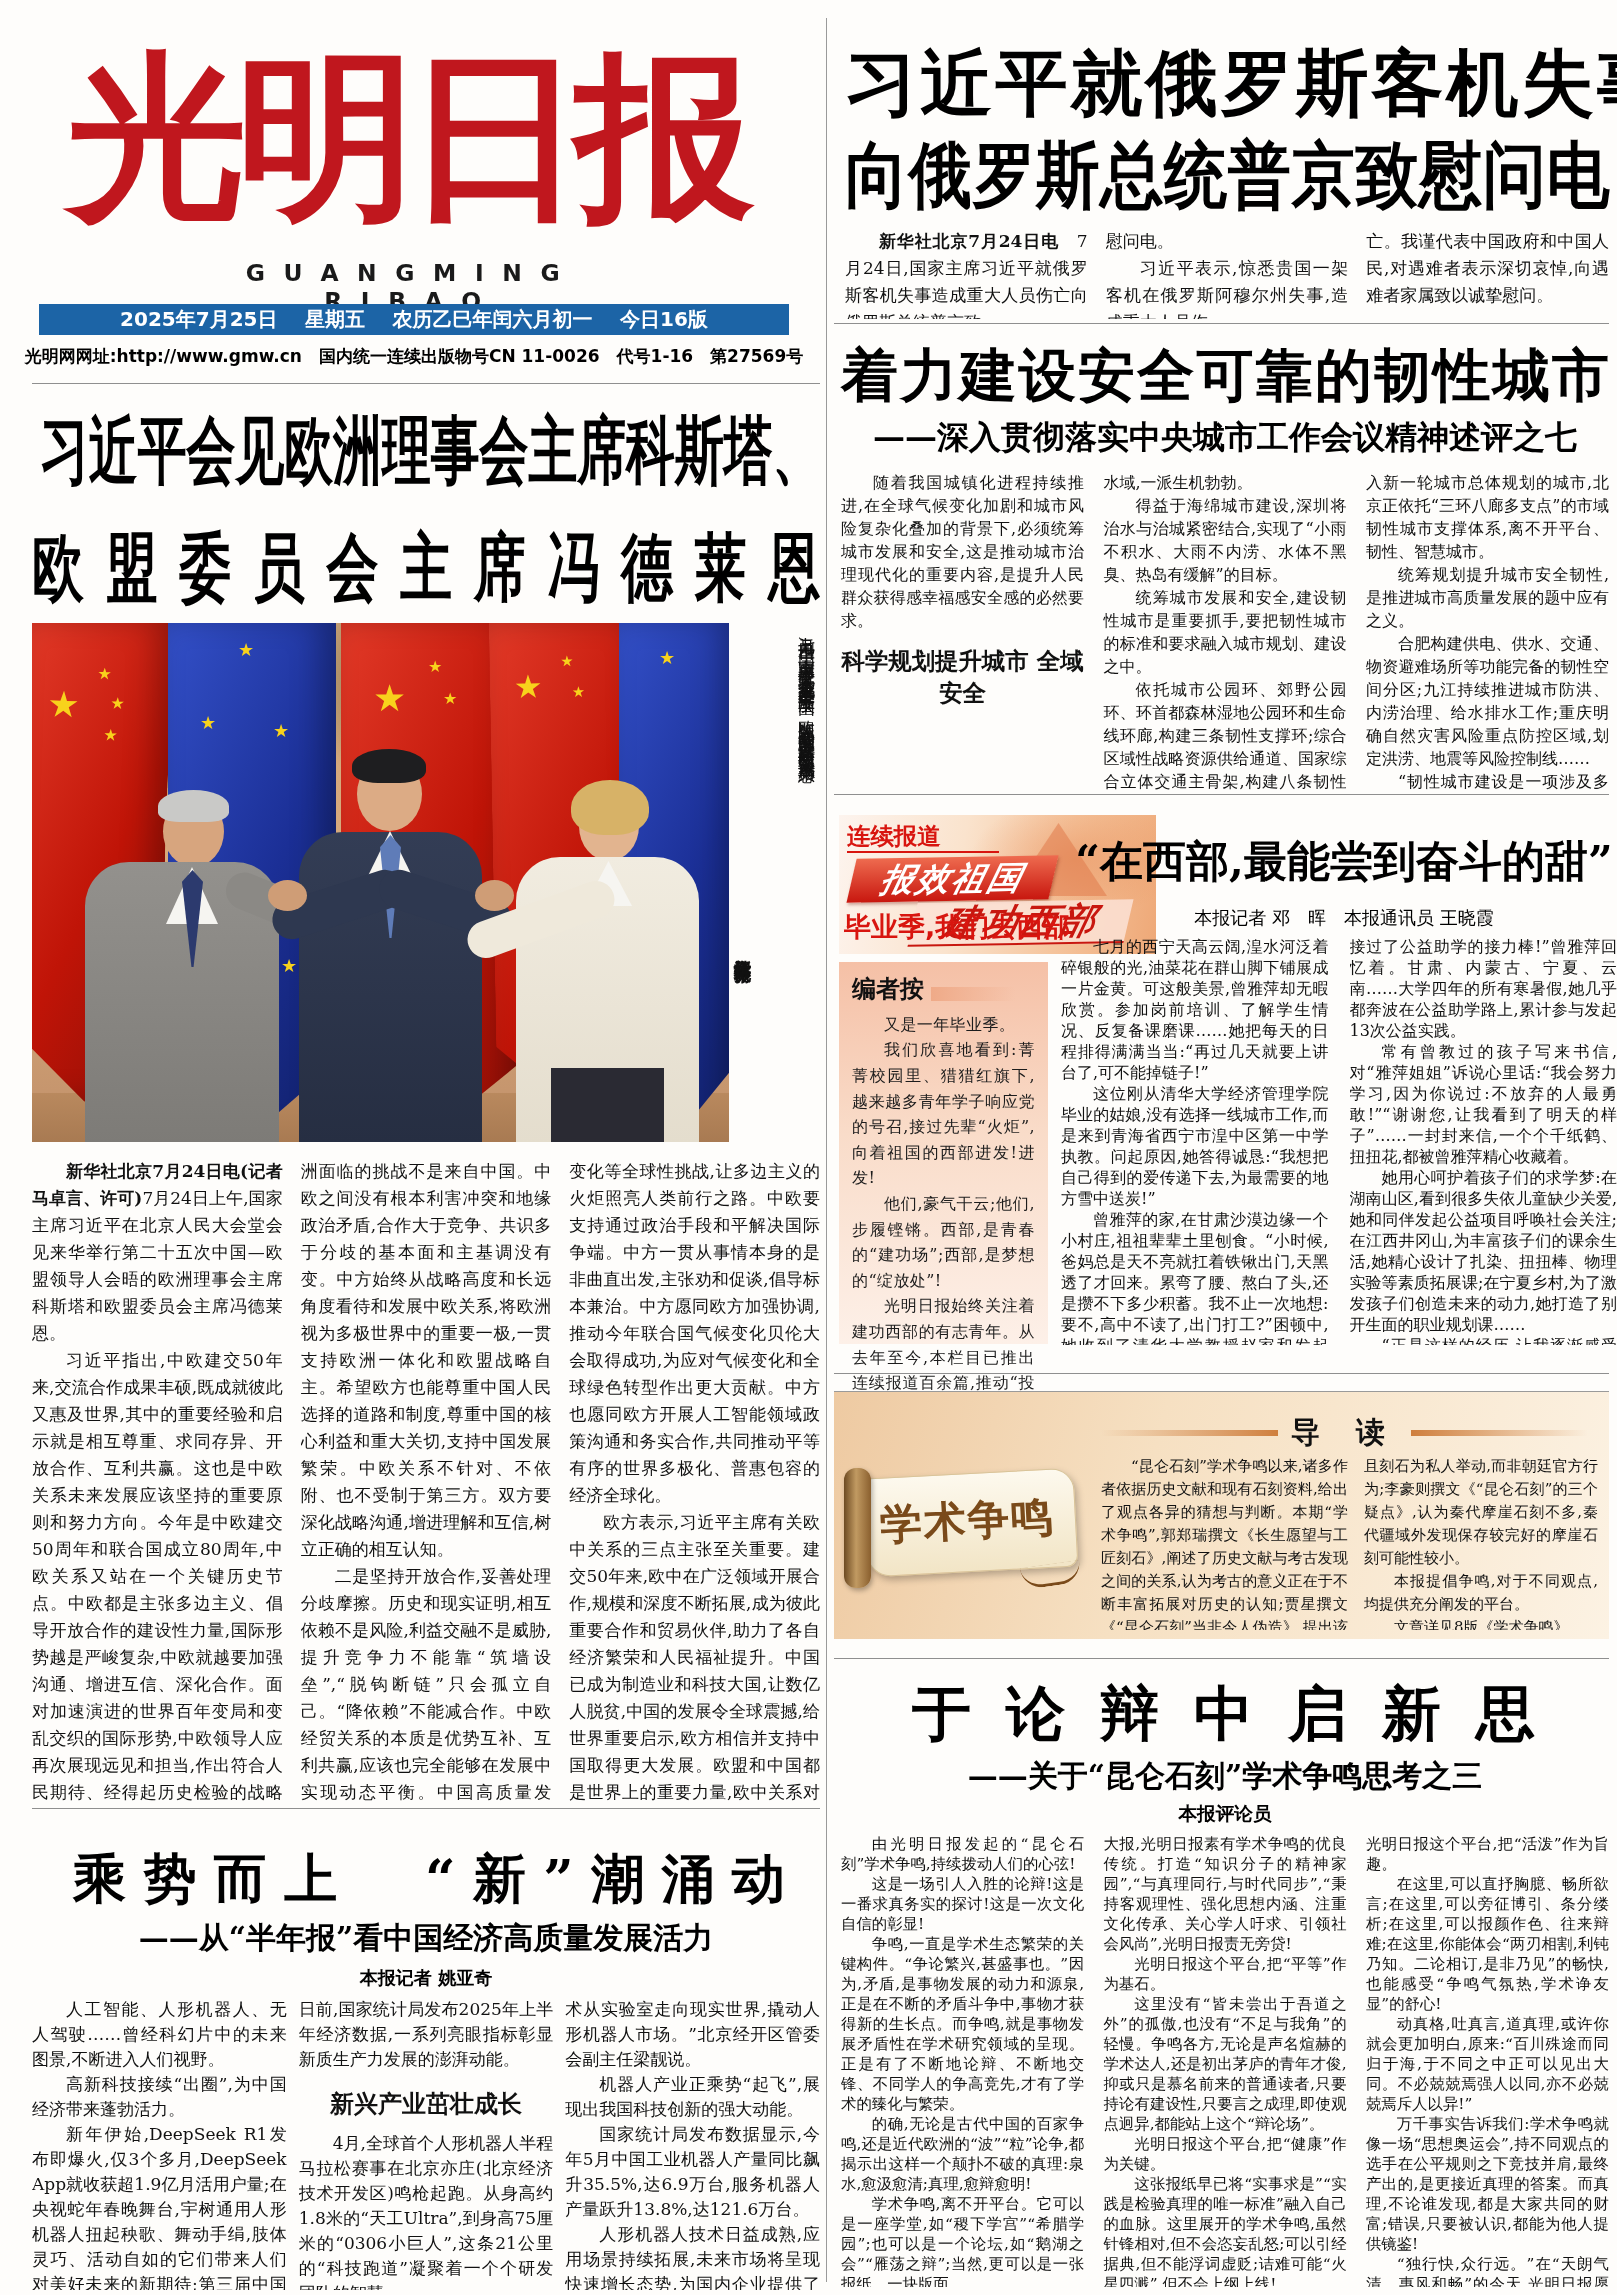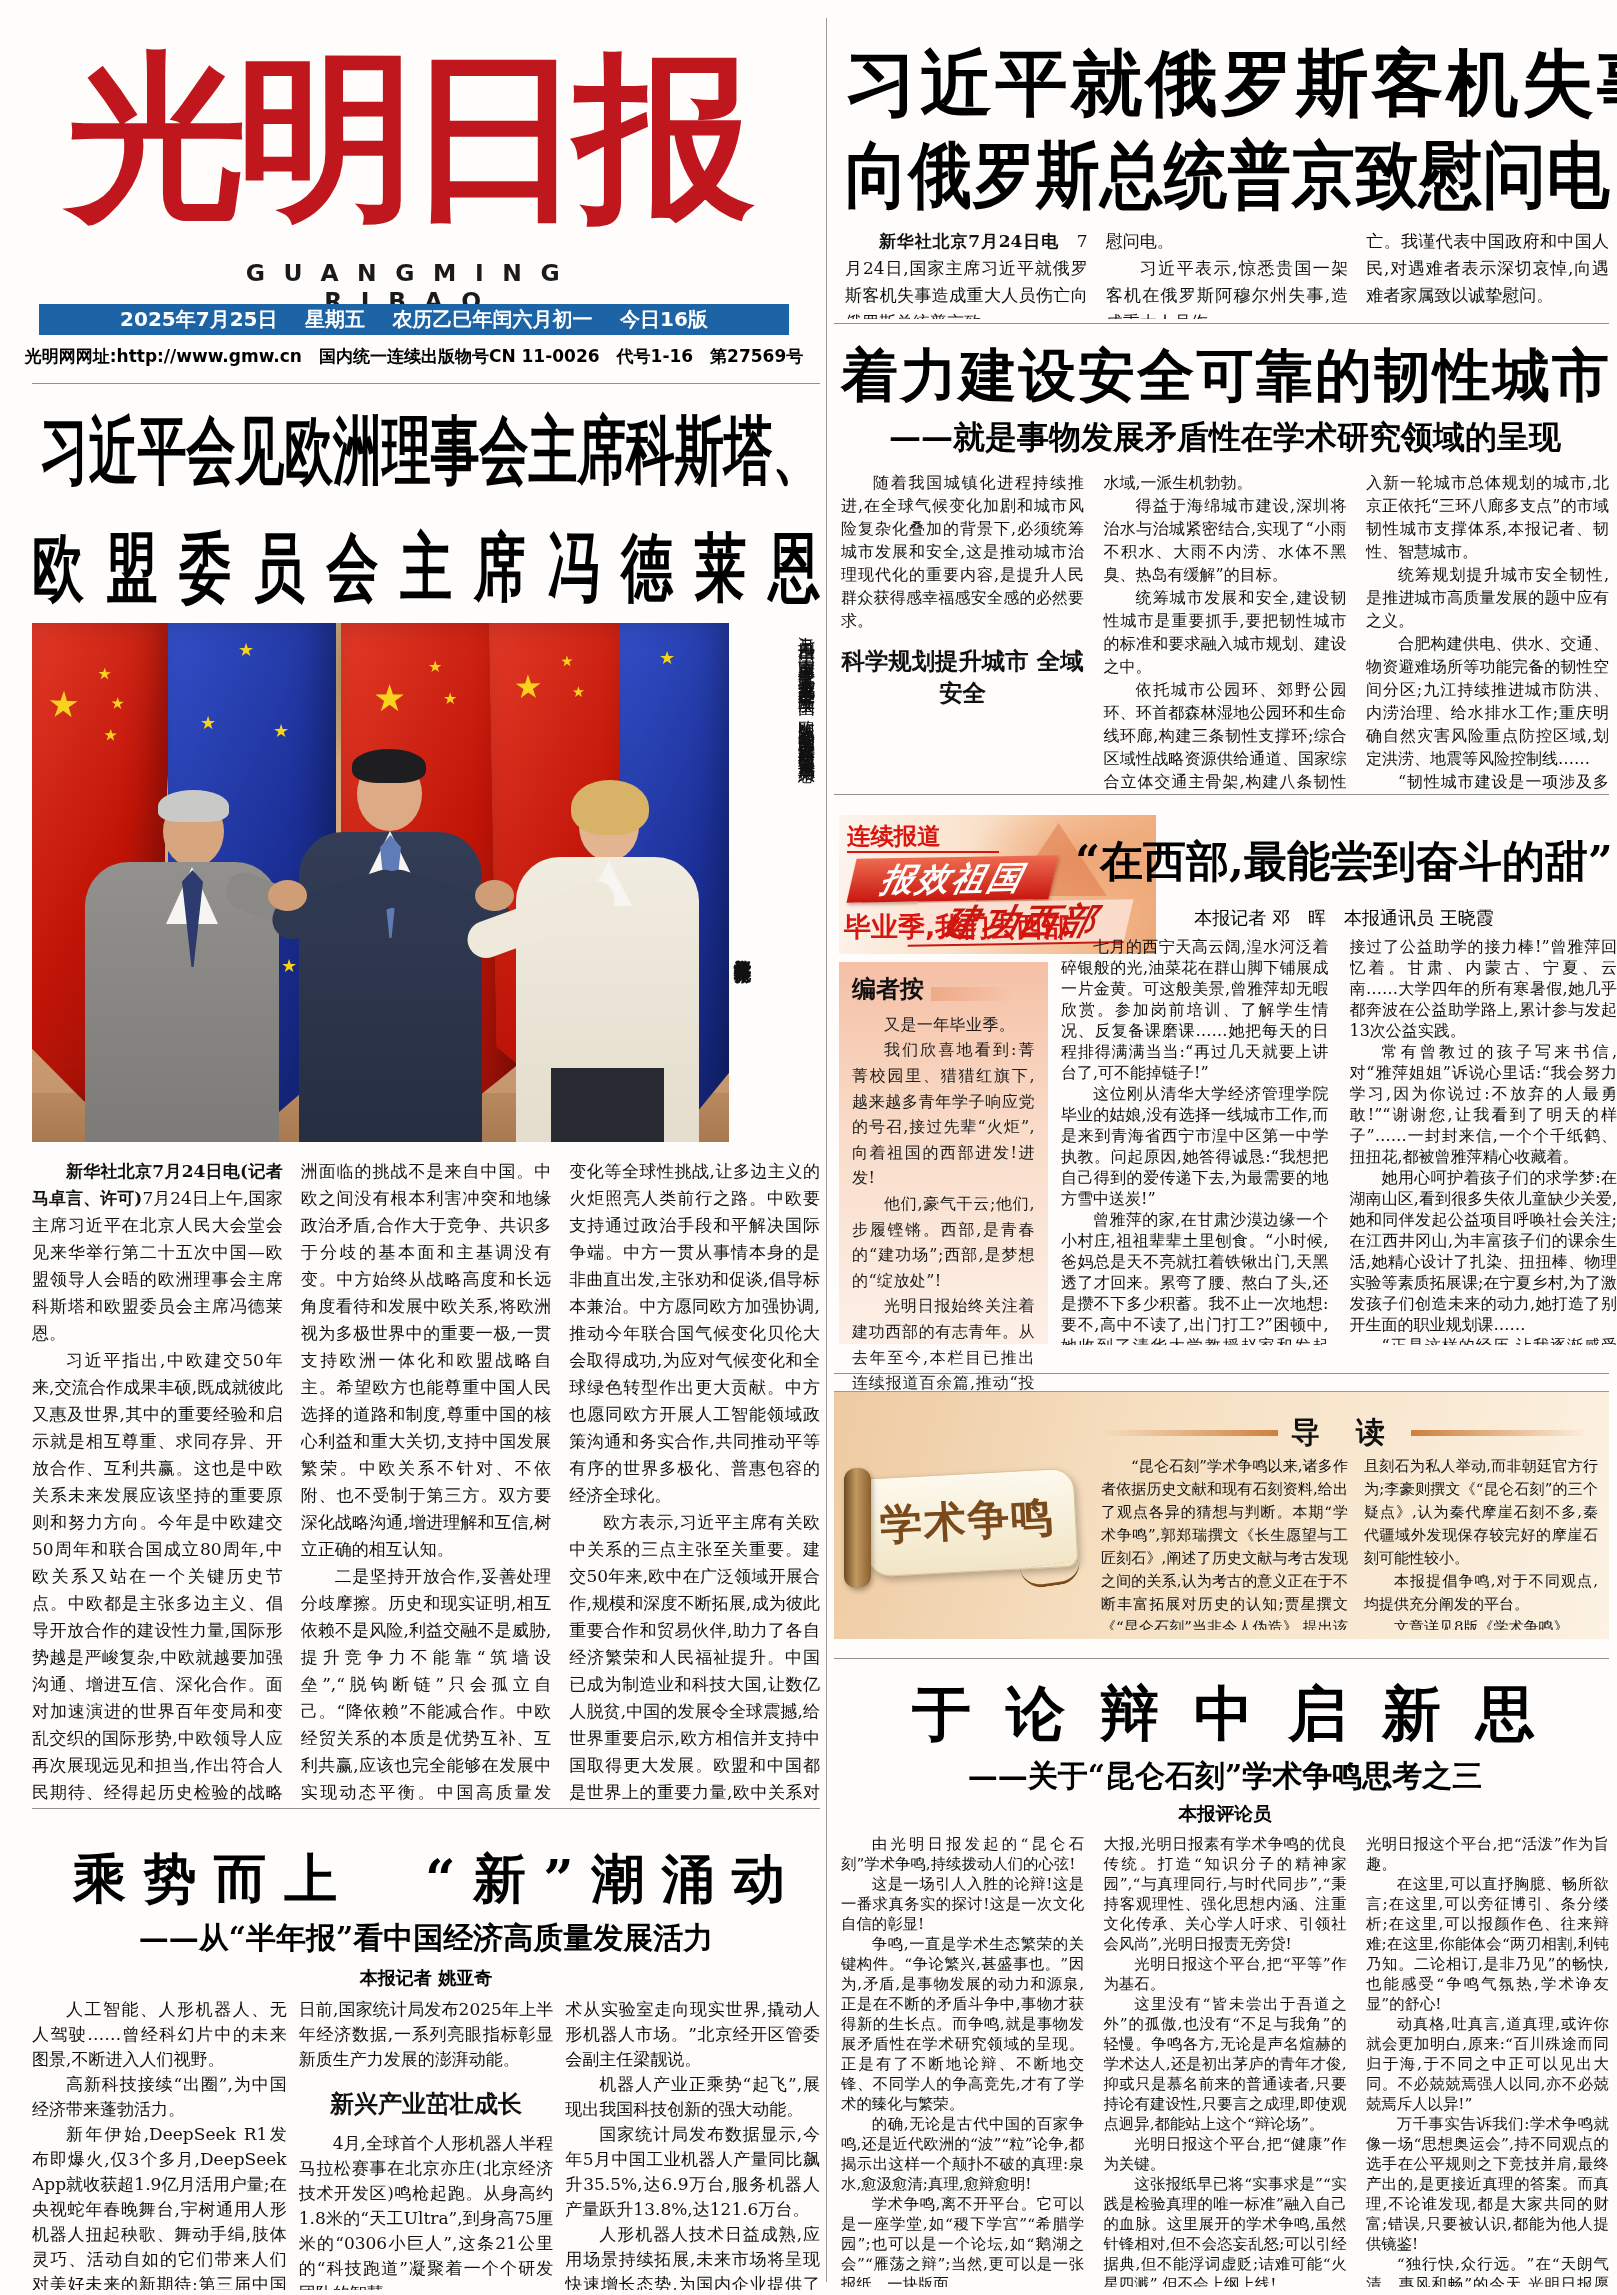--- a/index.html
+++ b/index.html
@@ -252,34 +252,34 @@
         <p class="para" style="text-indent: 0px;">术从实验室走向现实世界,撬动人形机器人市场。”北京经开区管委会副主任梁靓说。</p>
         <p class="para">机器人产业正乘势“起飞”,展现出我国科技创新的强大动能。</p>
         <p class="para">国家统计局发布数据显示,今年5月中国工业机器人产量同比飙升35.5%,达6.9万台,服务机器人产量跃升13.8%,达121.6万台。</p>
         <p class="para">人形机器人技术日益成熟,应用场景持续拓展,未来市场将呈现快速增长态势,为国内企业提供了广阔的市场空间。</p>
       </div>
   </div>
 
   <div class="abs" style="left:841px;top:338px;width:768px;">
     <span class="jline" style="width:768px;font-size:57px;font-family:'DejaVu Serif','Liberation Serif',serif;">着力建设安全可靠的韧性城市</span>
   </div>
-  <div class="abs ctr" style="left:841px;top:416px;width:768px;font-size:32px;">——就是事物发展矛盾性在学术研究领域的呈现</div>
+  <div class="abs ctr" style="left:841px;top:416px;width:768px;font-size:32px;">——深入贯彻落实中央城市工作会议精神述评之七</div>
   <div class="cols body-city" style="left:841px;top:471px;width:768px;height:319px;gap:19.4px;">
     <div class="col">
         <p class="para">随着我国城镇化进程持续推进,在全球气候变化加剧和城市风险复杂化叠加的背景下,必须统筹城市发展和安全,这是推动城市治理现代化的重要内容,是提升人民群众获得感幸福感安全感的必然要求。</p>
         <div class="col-subhead">科学规划提升城市 全域安全</div>
       </div>
     <div class="col">
         <p class="para" style="text-indent: 0px;">水域,一派生机勃勃。</p>
         <p class="para">得益于海绵城市建设,深圳将治水与治城紧密结合,实现了“小雨不积水、大雨不内涝、水体不黑臭、热岛有缓解”的目标。</p>
         <p class="para">统筹城市发展和安全,建设韧性城市是重要抓手,要把韧性城市的标准和要求融入城市规划、建设之中。</p>
         <p class="para">依托城市公园环、郊野公园环、环首都森林湿地公园环和生命线环廊,构建三条韧性支撑环;综合区域性战略资源供给通道、国家综合立体交通主骨架,构建八条韧性保障通廊;构建由全国及区域交通枢纽、重大能源设施、综合应急救援基地等关键设施组成的韧性保障支点……作为全国首个将韧性城市建设纳</p>
       </div>
     <div class="col">
-        <p class="para" style="text-indent: 0px;">入新一轮城市总体规划的城市,北京正依托“三环八廊多支点”的市域韧性城市支撑体系,本报记者、韧性、智慧城市。</p>
+        <p class="para" style="text-indent: 0px;">入新一轮城市总体规划的城市,北京正依托“三环八廊多支点”的市域韧性城市支撑体系,离不开平台、韧性、智慧城市。</p>
         <p class="para">统筹规划提升城市安全韧性,是推进城市高质量发展的题中应有之义。</p>
         <p class="para">合肥构建供电、供水、交通、物资避难场所等功能完备的韧性空间分区;九江持续推进城市防洪、内涝治理、给水排水工作;重庆明确自然灾害风险重点防控区域,划定洪涝、地震等风险控制线……</p>
         <p class="para">“韧性城市建设是一项涉及多领域、多主体的系统工程,需以顶层设计为基石,通过政策协同破除体制机制障碍,实现治理能力的系统性跃升。”上海交通大学国际与公共事务学院教授李智超说。(下转3版)</p>
       </div>
   </div>
   <div class="hrule" style="left:834px;top:794px;width:775px;"></div>
 
   <div class="abs badge">
     <div class="bm" style="right:-24px;top:-16px;width:210px;height:121px;border-radius:50%;background:radial-gradient(closest-side,#e8905c,rgba(232,144,92,0));"></div>
     <div class="bm" style="right:49px;top:8px;width:97px;height:73px;clip-path:polygon(50% 0,100% 100%,0 100%);background:#e07a4a;"></div>

